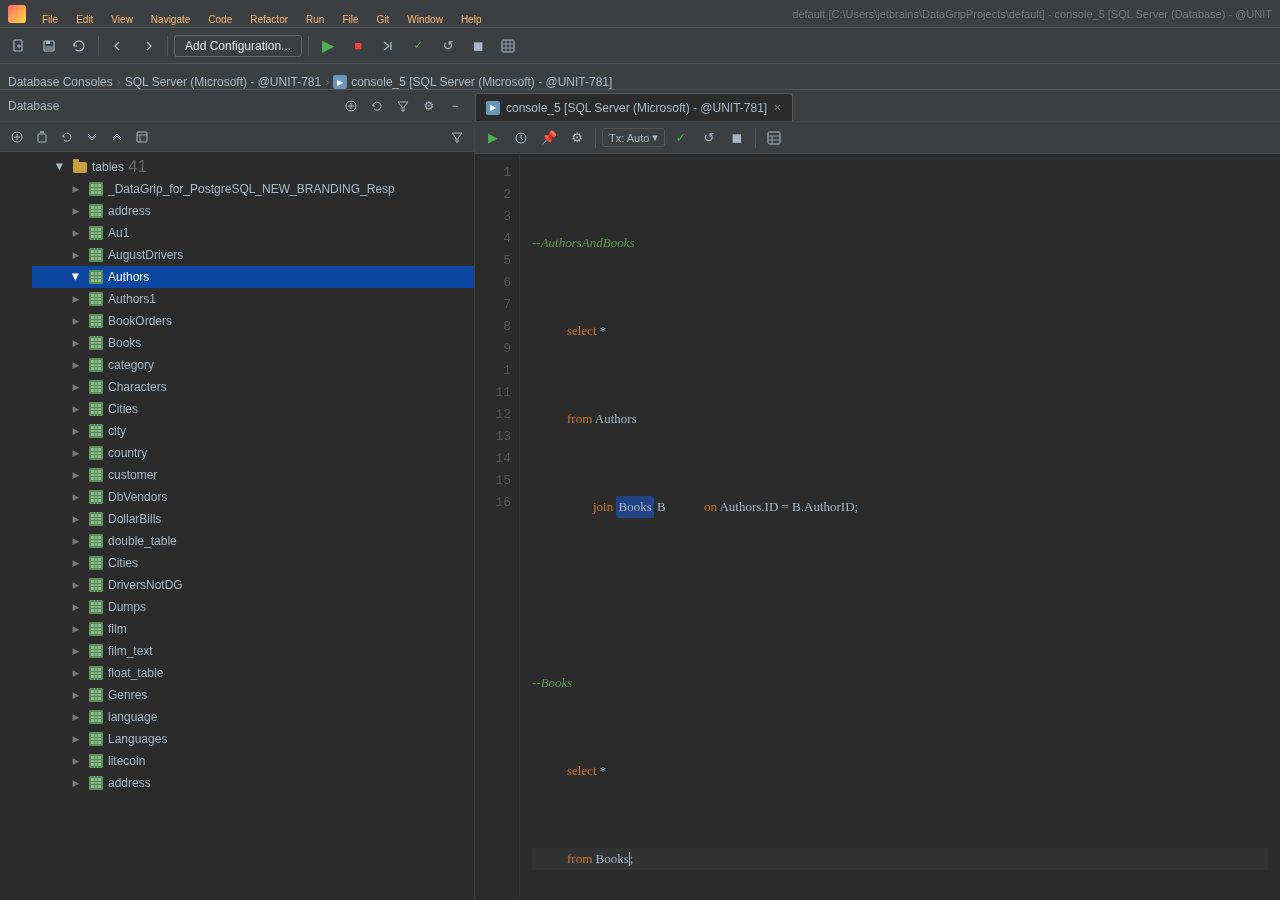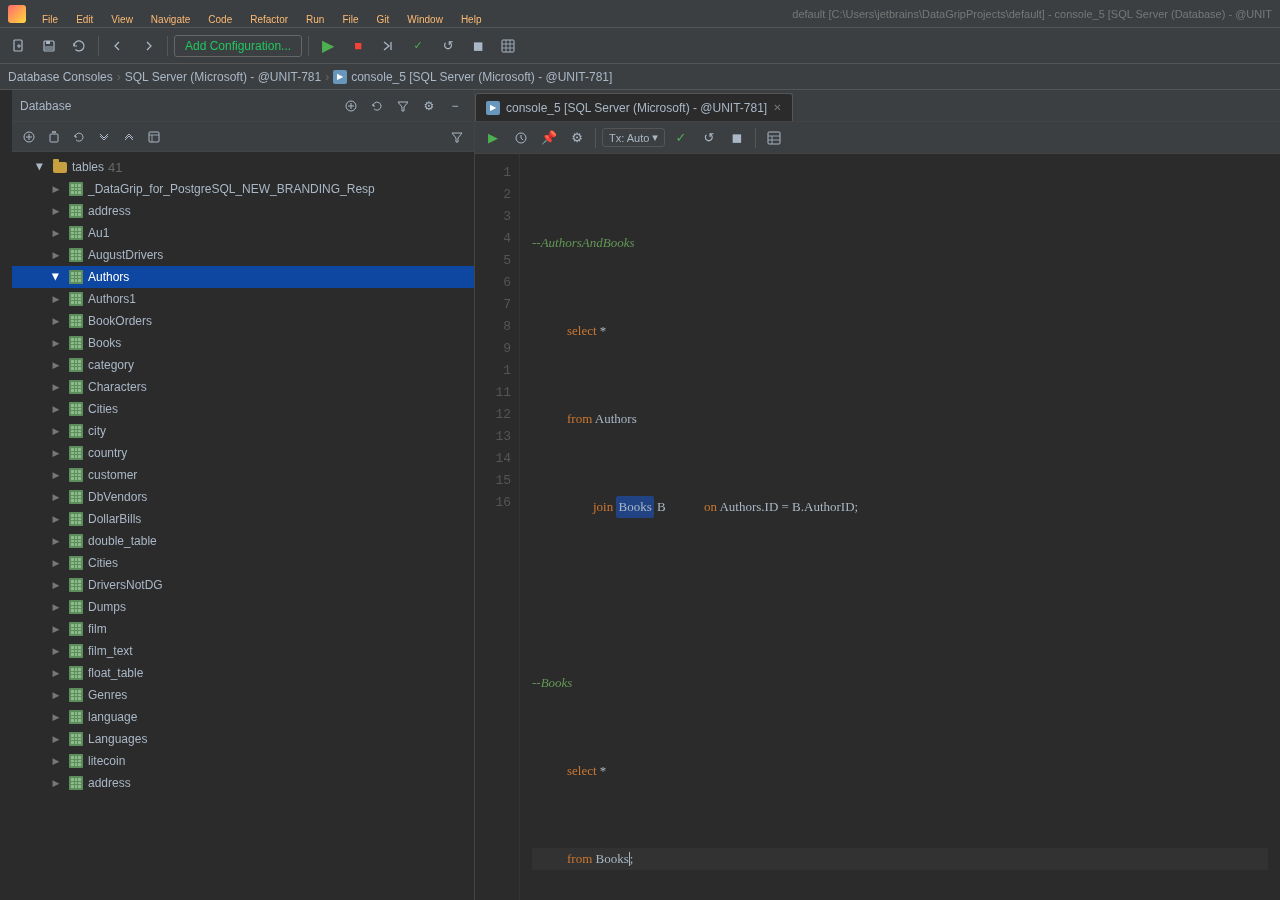--- a/index.html
+++ b/index.html
@@ -71,33 +71,33 @@
       background: transparent;
     }
     .toolbar-separator {
       width: 1px; height: 20px;
       background: #555;
       margin: 0 2px;
     }
     .add-config-btn {
       background: #3c3f41;
       border: 1px solid #666;
-      color: #22c55e;
+      color: #e5e5e5;
       padding: 3px 10px;
       border-radius: 3px;
       cursor: pointer;
       font-size: 12px;
     }
 
     
     .breadcrumb {
       background: #3c3f41;
       height: 26px;
       display: flex;
-      align-items: center;
+      align-items: flex-end;
       padding: 0 8px;
       gap: 4px;
       border-bottom: 1px solid #555;
       font-size: 12px;
       color: #a9b7c6;
     }
     .breadcrumb-sep {
       color: #666;
     }
     .breadcrumb-item {
@@ -121,21 +121,20 @@
     }
 
     
     .left-panel {
       width: 475px;
       background: #2b2b2b;
       border-right: 1px solid #444;
       display: flex;
       flex-direction: column;
       overflow: hidden;
-      padding-left: 12px;
     }
 
     
     .db-header {
       background: #3c3f41;
       height: 32px;
       display: flex;
       align-items: center;
       padding: 0 8px;
       gap: 6px;
@@ -178,20 +177,21 @@
     .tree::-webkit-scrollbar-track { background: #2b2b2b; }
     .tree::-webkit-scrollbar-thumb { background: #555; border-radius: 4px; }
 
     .tree-item {
       display: flex;
       align-items: center;
       height: 22px;
       padding: 0 4px;
       cursor: pointer;
       white-space: nowrap;
+      margin-left: 32px;
     }
     .tree-item.selected { background: #0d47a1; color: #fff; }
     .tree-item.selected .tree-item-name { color: #fff; }
 
     .tree-chevron {
       width: 16px; height: 16px;
       display: flex; align-items: center; justify-content: center;
       font-size: 9px; color: #777; flex-shrink: 0;
     }
     .tree-chevron.open { transform: rotate(90deg); color: #a9b7c6; }
@@ -229,21 +229,21 @@
       width: 6px; height: 3px;
       background: #c8a040;
       border-radius: 1px 1px 0 0;
     }
 
     .tree-item-name {
       font-size: 12px;
       color: #a9b7c6;
     }
     .tree-item-count {
-      font-size: 13px;
+      font-size: 17px;
       color: #666;
       margin-left: 4px;
     }
     .tree-indent-1 { padding-left: 20px; }
     .tree-indent-2 { padding-left: 36px; }
 
     
     .right-panel {
       flex: 1;
       display: flex;

